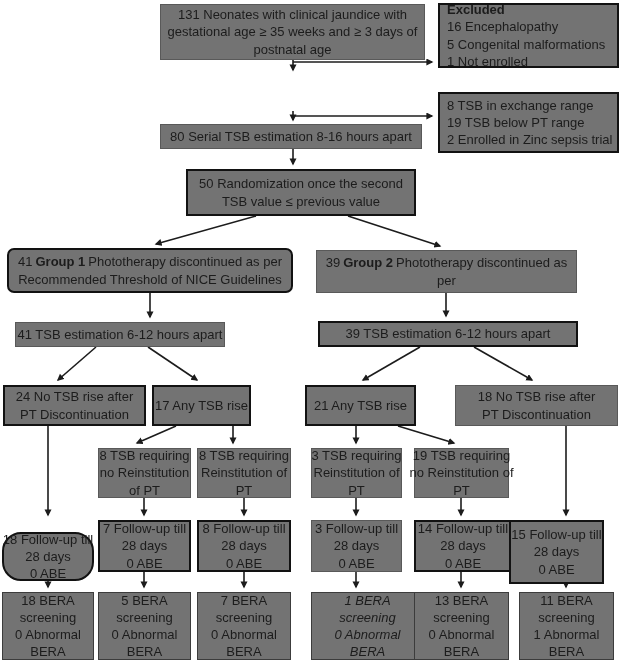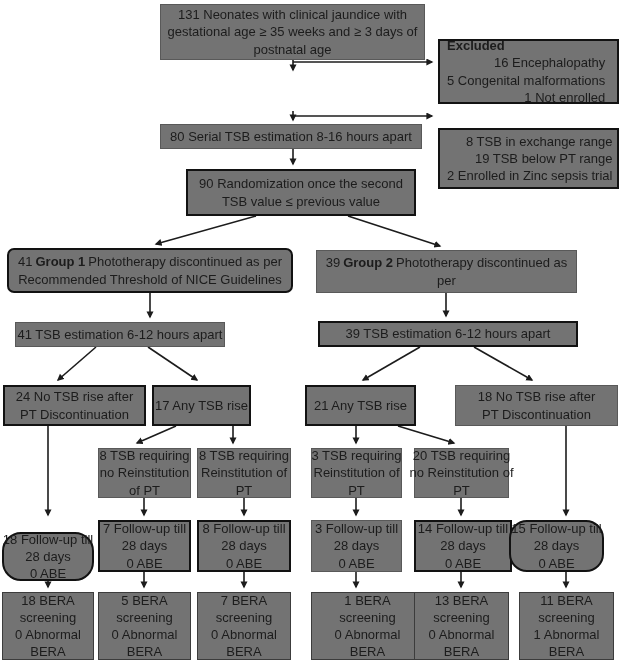--- a/index.html
+++ b/index.html
@@ -9,21 +9,21 @@
   }
   .box{
     position:absolute;box-sizing:border-box;background:#737373;
     display:flex;flex-direction:column;align-items:center;justify-content:center;
     text-align:center;font-size:13px;line-height:1.32;
   }
   .thin {border:1.3px solid #595959;}
   .thick{border:2.5px solid #121212;}
   .med  {border:1.6px solid #3c3c3c;}
   .pre{white-space:pre;}
-  .left{align-items:flex-start;text-align:right;padding-left:7px;padding-right:16px;margin-top:36px;}
+  .left{align-items:flex-start;text-align:left;padding-left:7px;padding-right:16px;}
   .bold{font-weight:700;}
   .gname{font-weight:700;margin:0 3px;}
   #arrows{position:absolute;left:0;top:0;width:623px;height:663px;pointer-events:none;}
   #arrows line{stroke:#1c1c1c;stroke-width:1.6;}
 </style>
 </head>
 <body>
 
 <div id="canvas">
 
@@ -75,21 +75,21 @@
 1 Not enrolled</div>
   </div>
 
 
   <div class="box thick left pre" style="left:438px;top:92px;width:181px;height:61px;">8 TSB in exchange range
 19 TSB below PT range
 2 Enrolled in Zinc sepsis trial</div>
 
   <div class="box thin" style="left:160px;top:124px;width:262px;height:25px;">80 Serial TSB estimation 8-16 hours apart</div>
 
-  <div class="box thick pre" style="left:186px;top:169px;width:230px;height:47px;">90 Randomization once the second
+  <div class="box thick pre" style="left:186px;top:169px;width:230px;height:47px;">50 Randomization once the second
 TSB value ≤ previous value</div>
 
   <div class="box thick" style="left:7px;top:248px;width:286px;height:45px;border-radius:7px;">
     <div>
       <span>41</span><span class="gname">Group 1</span><span>Phototherapy discontinued as per</span>
     </div>
     <div>Recommended Threshold of NICE Guidelines</div>
   </div>
 
   <div class="box thin" style="left:316px;top:250px;width:261px;height:43px;">
@@ -110,56 +110,56 @@
 
   <div class="box thin pre" style="left:98px;top:448px;width:93px;height:50px;">8 TSB requiring
 no Reinstitution
 of PT</div>
   <div class="box thin pre" style="left:197px;top:448px;width:94px;height:50px;">8 TSB requiring
 Reinstitution of
 PT</div>
   <div class="box thin pre" style="left:311px;top:448px;width:91px;height:50px;">3 TSB requiring
 Reinstitution of
 PT</div>
-  <div class="box thin pre" style="left:414px;top:448px;width:95px;height:50px;">20 TSB requiring
+  <div class="box thin pre" style="left:414px;top:448px;width:95px;height:50px;">19 TSB requiring
 no Reinstitution of
 PT</div>
 
   <div class="box thick pre" style="left:2px;top:532px;width:92px;height:49px;border-radius:19px;">18 Follow-up till
 28 days
 0 ABE</div>
   <div class="box thick pre" style="left:98px;top:520px;width:93px;height:52px;">7 Follow-up till
 28 days
 0 ABE</div>
   <div class="box thick pre" style="left:197px;top:520px;width:94px;height:52px;">8 Follow-up till
 28 days
 0 ABE</div>
   <div class="box thin pre" style="left:311px;top:520px;width:91px;height:52px;">3 Follow-up till
 28 days
 0 ABE</div>
   <div class="box thick pre" style="left:414px;top:520px;width:98px;height:52px;">14 Follow-up till
 28 days
 0 ABE</div>
-  <div class="box thick pre" style="left:509px;top:520px;width:95px;height:52px;border-radius:18px;">15 Follow-up till
+  <div class="box thick pre" style="left:509px;top:520px;width:95px;height:64px;">15 Follow-up till
 28 days
 0 ABE</div>
 
   <div class="box med pre" style="left:2px;top:592px;width:92px;height:68px;">18 BERA
 screening
 0 Abnormal
 BERA</div>
   <div class="box med pre" style="left:98px;top:592px;width:93px;height:68px;">5 BERA
 screening
 0 Abnormal
 BERA</div>
   <div class="box med pre" style="left:197px;top:592px;width:94px;height:68px;">7 BERA
 screening
 0 Abnormal
 BERA</div>
-  <div class="box med pre" style="left:311px;top:592px;width:113px;height:68px;">1 BERA
+  <div class="box med pre" style="left:311px;top:592px;width:113px;height:68px;font-style:italic;">1 BERA
 screening
 0 Abnormal
 BERA</div>
   <div class="box med pre" style="left:414px;top:592px;width:95px;height:68px;">13 BERA
 screening
 0 Abnormal
 BERA</div>
   <div class="box med pre" style="left:519px;top:592px;width:95px;height:68px;">11 BERA
 screening
 1 Abnormal

